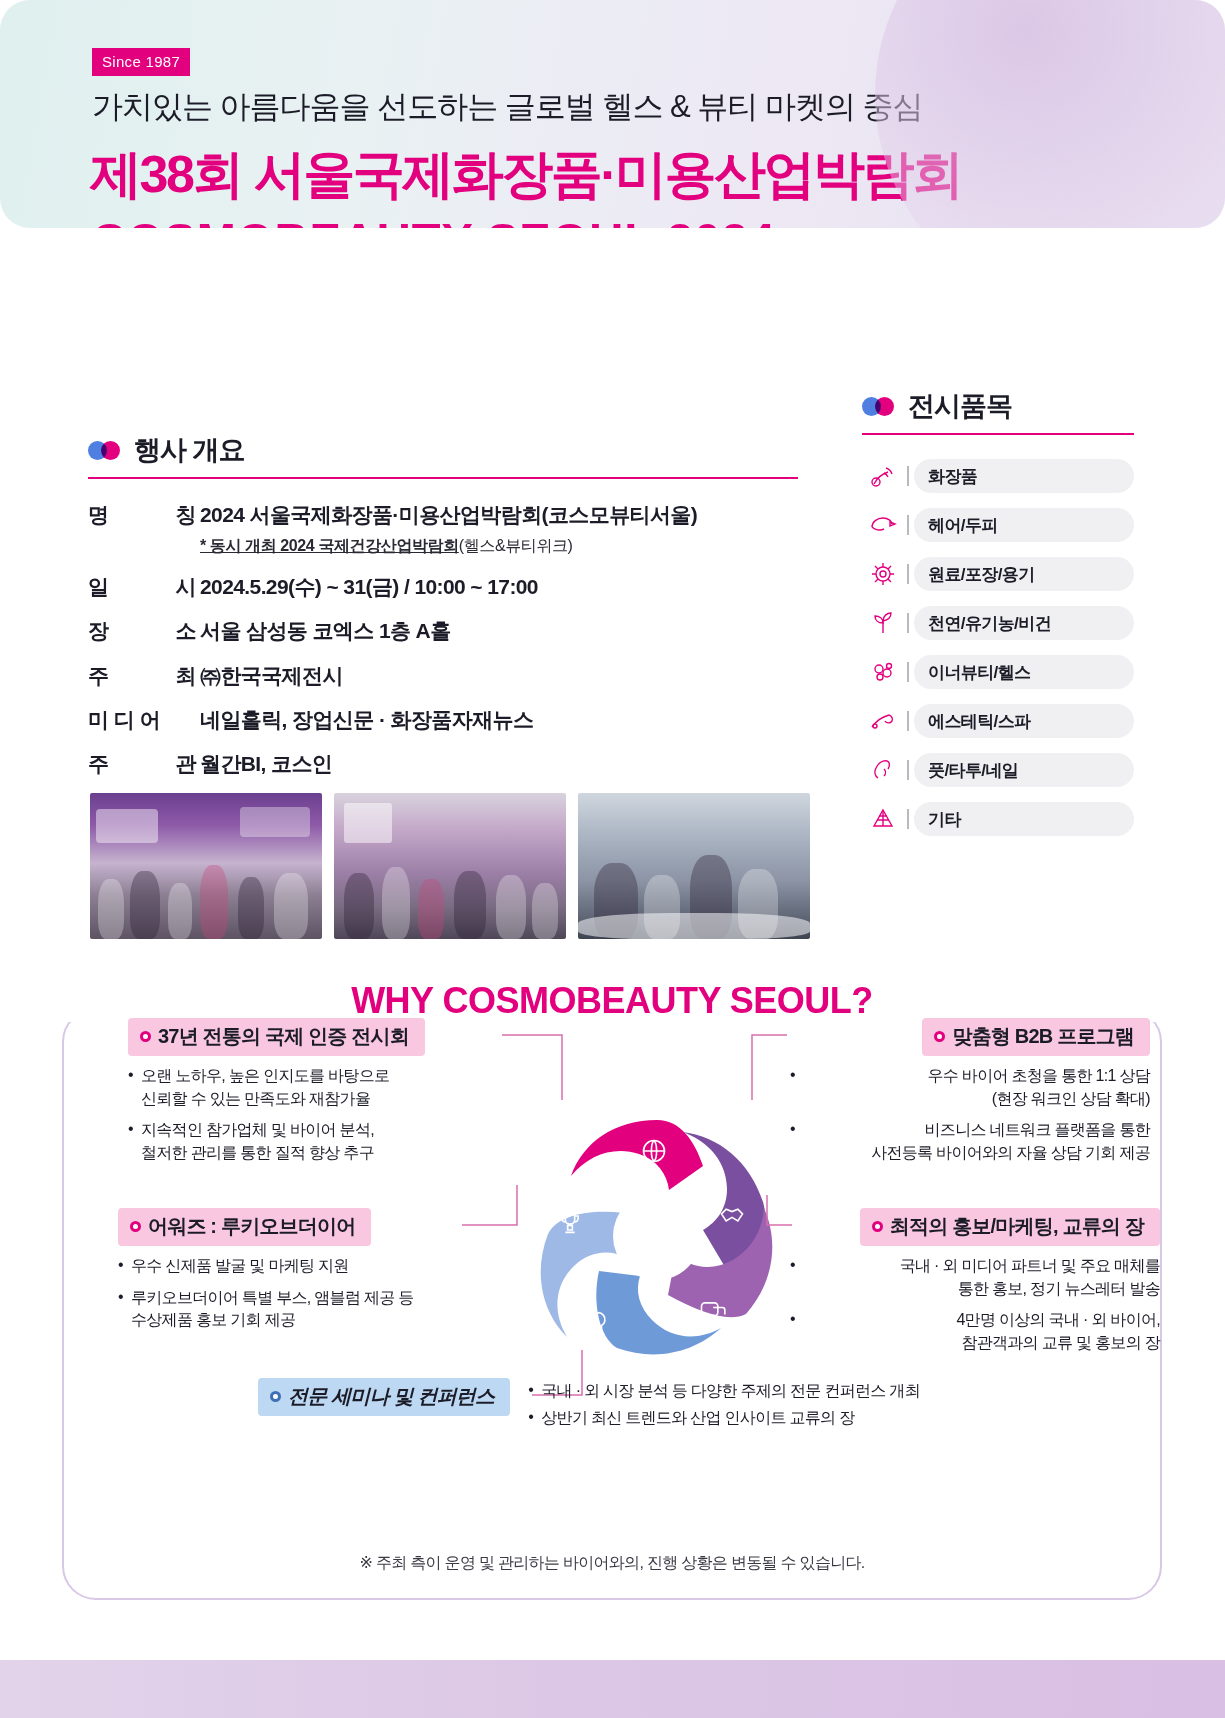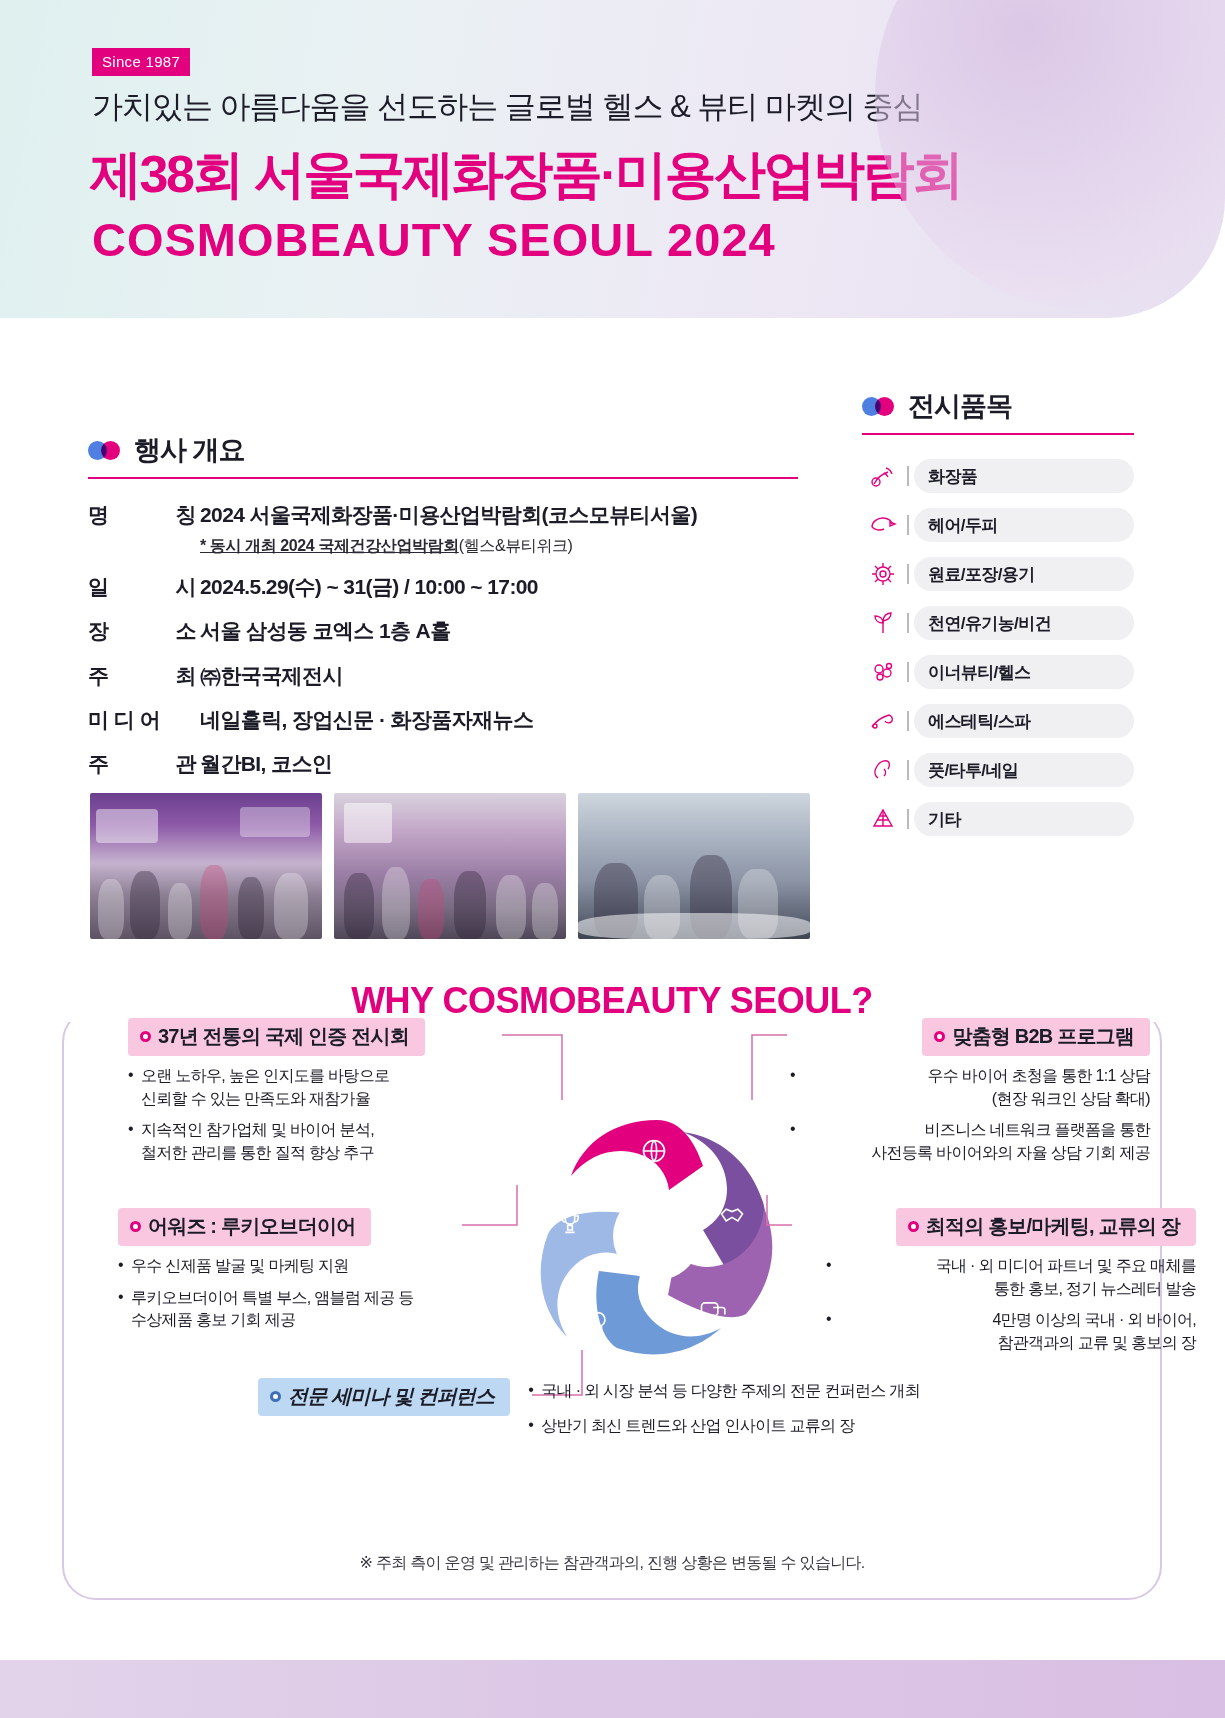--- a/index.html
+++ b/index.html
@@ -11,24 +11,25 @@
   }
   .page {
     position: relative;
     width: 1225px; height: 1718px;
     background: #ffffff;
   }
 
   
   .header {
     position: relative;
-    height: 318px;
+    height: 228px;
     background: linear-gradient(100deg, #dff0ef 0%, #e9f1f3 30%, #ede9f4 60%, #e7dff0 100%);
     border-bottom-right-radius: 120px;
     overflow: hidden;
+    border-radius: 30px;
   }
   .header:after {
     content: "";
     position: absolute;
     right: -80px; top: -120px;
     width: 430px; height: 430px;
     border-radius: 50%;
     background: radial-gradient(circle at 35% 35%, rgba(214,190,226,.75), rgba(233,216,240,.35) 65%, rgba(255,255,255,0) 72%);
   }
   .since {
@@ -480,42 +481,42 @@
         <span class="bdot"></span>
         <span>어워즈 : 루키오브더이어</span>
       </div>
       <ul class="bullets">
         <li style="white-space:pre-line">우수 신제품 발굴 및 마케팅 지원</li>
         <li style="white-space:pre-line">루키오브더이어 특별 부스, 앰블럼 제공 등
 수상제품 홍보 기회 제공</li>
       </ul>
     </div>
 
-    <div class="callout c-right" style="left:764px; top:228px; width:370px;">
+    <div class="callout c-right" style="left:728px; top:228px; width:370px;">
       <div class="badge pink">
         <span class="bdot"></span>
         <span>최적의 홍보/마케팅, 교류의 장</span>
       </div>
       <ul class="bullets">
         <li style="white-space:pre-line">국내 · 외 미디어 파트너 및 주요 매체를
 통한 홍보, 정기 뉴스레터 발송</li>
         <li style="white-space:pre-line">4만명 이상의 국내 · 외 바이어,
 참관객과의 교류 및 홍보의 장</li>
       </ul>
     </div>
 
     <div class="callout" style="left:196px; top:398px; width:880px; display:flex; align-items:flex-start; gap:18px;">
       <div class="badge blue" style="flex:none;font-style:italic;">
         <span class="bdot"></span>
         <span>전문 세미나 및 컨퍼런스</span>
       </div>
       <ul class="bullets" style="margin-top:2px;">
-        <li style="margin-bottom:12px;">국내 · 외 시장 분석 등 다양한 주제의 전문 컨퍼런스 개최</li>
+        <li style="margin-bottom:4px;">국내 · 외 시장 분석 등 다양한 주제의 전문 컨퍼런스 개최</li>
         <li>상반기 최신 트렌드와 산업 인사이트 교류의 장</li>
       </ul>
     </div>
 
-    <div class="note">※ 주최 측이 운영 및 관리하는 참관객과의, 진행 상황은 변동될 수 있습니다.</div>
+    <div class="note">※ 주최 측이 운영 및 관리하는 바이어와의, 진행 상황은 변동될 수 있습니다.</div>
   </div>
 
   <div class="footer-bar"></div>
 
 </div>
 
 </body></html>

